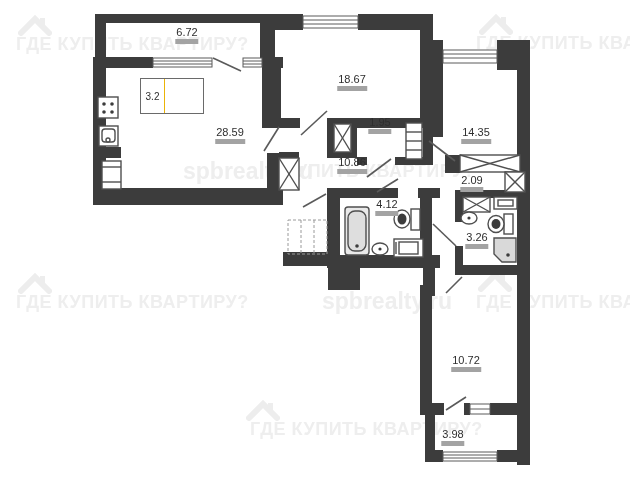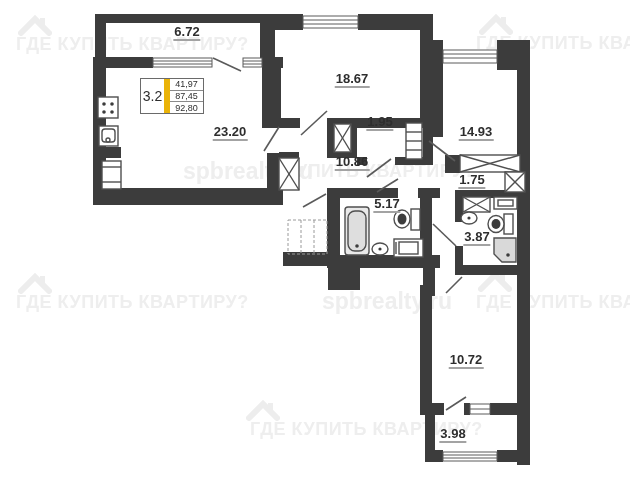--- a/index.html
+++ b/index.html
@@ -11,32 +11,31 @@
   
   .wm{position:absolute;color:#eeeeee;font-weight:bold;white-space:nowrap;letter-spacing:.5px;}
   .wm-brand{font-size:18px;}
   .wm-site{font-size:23px;letter-spacing:0;}
   .wm-house{position:absolute;}
   
   svg.plan{position:absolute;left:0;top:0;}
   
   .room-label{
     position:absolute;transform:translateX(-50%);
-    font-size:13px;color:#2e2e2e;line-height:12px;
-    border-bottom:2px solid #a3a3a3;padding:0 1px 1px 1px;
+    font-size:11px;color:#2e2e2e;line-height:12px;
+    border-bottom:5px solid #a3a3a3;padding:0 1px 1px 1px;
     white-space:nowrap;
-    font-weight:bold;
   }
   .info-box{
     position:absolute;left:140px;top:78px;width:62px;height:34px;
     border:1px solid #6a6a6a;background:#ffffff;display:flex;color:#2e2e2e;
   }
   .info-unit{
-    width:23px;border-right:6px solid #eab308;display:flex;
-    align-items:center;justify-content:center;font-size:14px;
+    width:23px;border-right:1px solid #eab308;display:flex;
+    align-items:center;justify-content:center;font-size:10px;
   }
   .info-rows{flex:1;display:flex;flex-direction:column;}
   .info-row{
     flex:1;display:flex;align-items:center;justify-content:center;
     font-size:9px;border-bottom:1px solid #8a8a8a;
   }
   .info-row:last-child{border-bottom:none;}
 </style>
 </head>
 <body>
@@ -279,33 +278,28 @@
       <g>
         <path d="M494 238 h22 v24 h-14 l-8 -8 z" fill="#d9d9d9"></path>
         <circle cx="508" cy="255" r="1.8" fill="#3c3c3c" stroke="none"></circle>
       </g>
     </g>
   </svg>
 
   <div>
     <div class="room-label" style="left:187px;top:26px">6.72</div>
     <div class="room-label" style="left:352px;top:73px">18.67</div>
-    <div class="room-label" style="left:230px;top:126px">23.20</div>
+    <div class="room-label" style="left:230px;top:126px">28.59</div>
     <div class="room-label" style="left:380px;top:116px">1.95</div>
-    <div class="room-label" style="left:476px;top:126px">14.93</div>
+    <div class="room-label" style="left:476px;top:126px">14.35</div>
     <div class="room-label" style="left:352px;top:156px">10.86</div>
-    <div class="room-label" style="left:472px;top:174px">1.75</div>
-    <div class="room-label" style="left:387px;top:198px">5.17</div>
-    <div class="room-label" style="left:477px;top:231px">3.87</div>
+    <div class="room-label" style="left:472px;top:174px">2.09</div>
+    <div class="room-label" style="left:387px;top:198px">4.12</div>
+    <div class="room-label" style="left:477px;top:231px">3.26</div>
     <div class="room-label" style="left:466px;top:354px">10.72</div>
     <div class="room-label" style="left:453px;top:428px">3.98</div>
 
     <div class="info-box">
       <div class="info-unit">3.2</div>
-      <div class="info-rows">
-        <div class="info-row">41,97</div>
-        <div class="info-row">87,45</div>
-        <div class="info-row">92,80</div>
-      </div>
     </div>
   </div>
 
 </div>
 
 </body></html>

